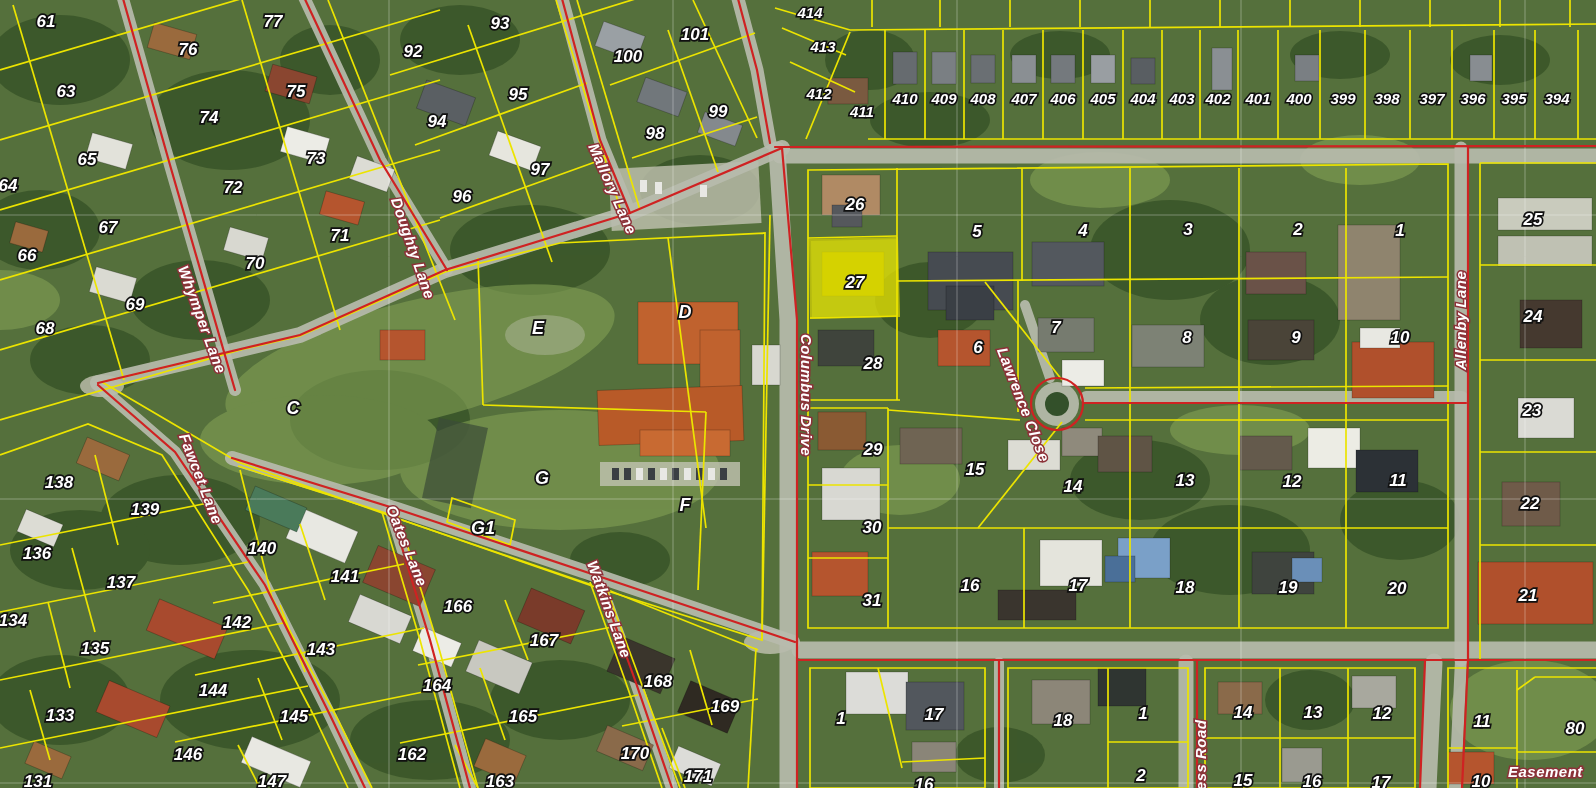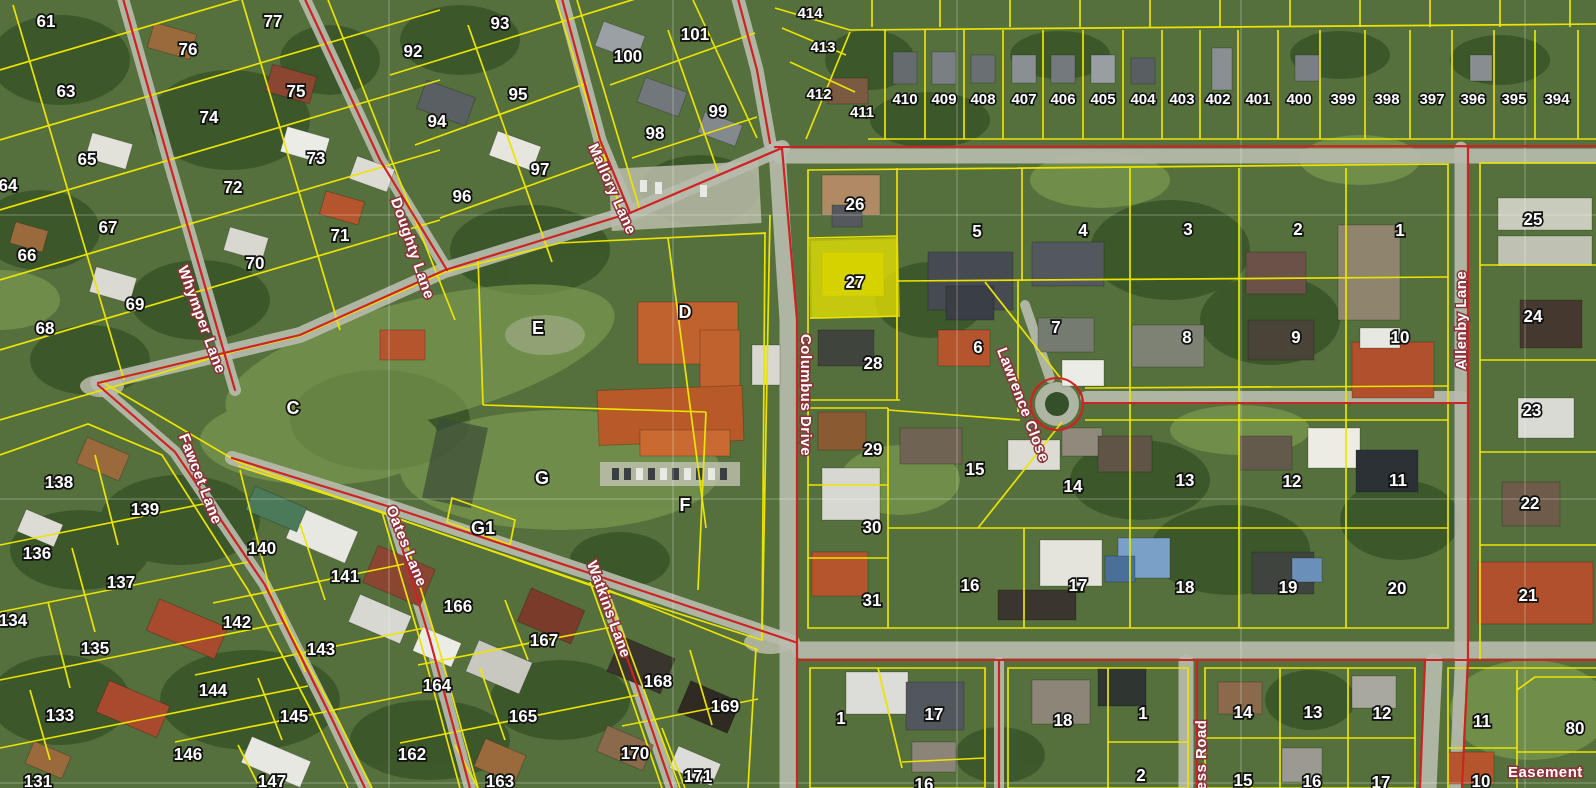--- a/index.html
+++ b/index.html
@@ -1,16 +1,16 @@
 <!DOCTYPE html>
 <html><head>
 <meta charset="utf-8">
 <style>
   html,body{margin:0;padding:0;background:#222;}
-  #stage{position:relative;width:1596px;height:788px;overflow:hidden;font-family:"Liberation Sans",sans-serif;}
+  #stage{position:relative;width:1596px;height:788px;overflow:hidden;font-family:"Liberation Sans",sans-serif;font-style:italic;}
   svg{display:block;}
   text{font-family:"Liberation Sans",sans-serif;}
   .pl{font-size:17px;font-weight:700;fill:#fff;stroke:#101010;stroke-width:3.4px;paint-order:stroke;text-anchor:middle;dominant-baseline:central;}
   .st{font-size:15px;font-weight:700;fill:#fff;stroke:#101010;stroke-width:3.2px;paint-order:stroke;text-anchor:middle;dominant-baseline:central;}
   .lt{font-size:18px;font-weight:700;fill:#fff;stroke:#101010;stroke-width:3.4px;paint-order:stroke;text-anchor:middle;dominant-baseline:central;}
   .sn{font-size:15px;font-weight:700;fill:#ffffff;stroke:#8c3138;stroke-width:3px;paint-order:stroke;letter-spacing:.5px;dominant-baseline:central;}
   .yl{stroke:#ece400;stroke-width:1.7;fill:none;}
   .rd{stroke:#cf2222;stroke-width:2.2;fill:none;stroke-linecap:round;}
   .gy{stroke:#b7bbac;fill:none;stroke-linecap:round;opacity:.92;}
   .gr{stroke:#ffffff;stroke-width:1;opacity:.32;}

